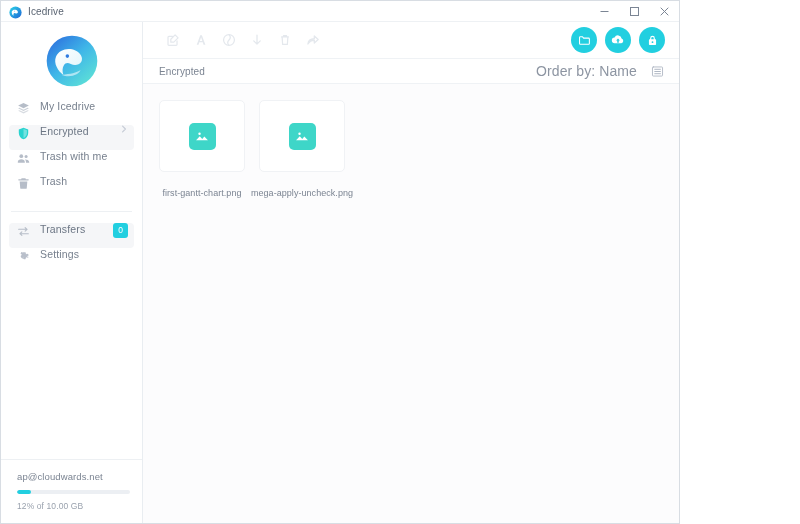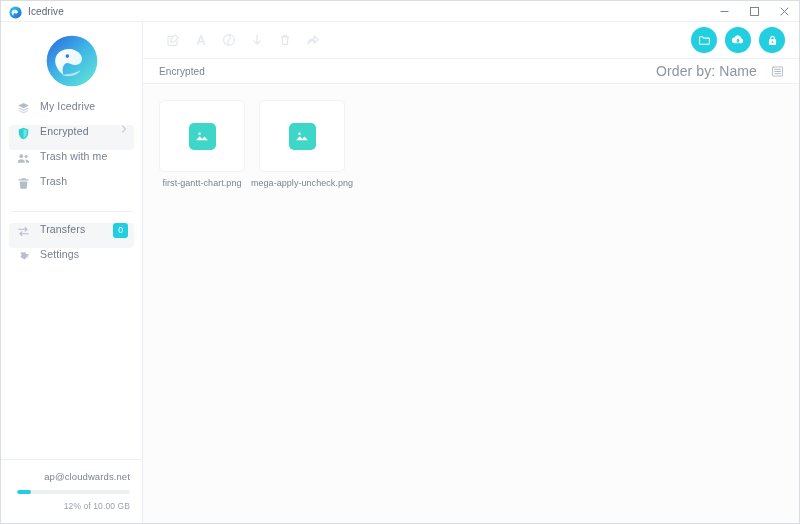--- a/index.html
+++ b/index.html
@@ -4,21 +4,21 @@
 <style>
   * { box-sizing: border-box; margin: 0; padding: 0; }
   html, body {
     width: 800px; height: 524px;
     font-family: "Liberation Sans", sans-serif;
     background: #ffffff;
     overflow: hidden;
   }
   .app {
     position: relative;
-    width: 800px; height: 524px;
+    width: 680px; height: 524px;
     background: #ffffff;
     border: 1px solid #d8dde3;
     display: flex;
     flex-direction: column;
   }
 
   
   .titlebar {
     height: 21px;
     flex: 0 0 21px;
@@ -109,21 +109,20 @@
     height: 1px;
     background: #edf0f3;
     margin: 11px 10px 11px 10px;
   }
 
   .side-spacer { flex: 1 1 auto; }
 
   .account {
     border-top: 1px solid #edf0f3;
     padding: 11px 12px 12px 16px;
-    text-align: right;
   }
   .account-email {
     font-size: 9.5px;
     color: #7b8492;
     margin-bottom: 8px;
     letter-spacing: .1px;
   }
   .quota-track {
     height: 4px;
     background: #eceff3;
@@ -228,21 +227,21 @@
   }
   .file-ico {
     width: 27px; height: 27px;
     border-radius: 5px;
     background: #3ed6c8;
     display: flex; align-items: center; justify-content: center;
     color: #ffffff;
   }
   .file-ico svg { display:block; }
   .card-name {
-    margin-top: 6px;
+    margin-top: 16px;
     font-size: 9px;
     color: #7b8492;
     text-align: right;
     white-space: nowrap;
     letter-spacing: .05px;
   }
 </style>
 </head>
 <body>
 

